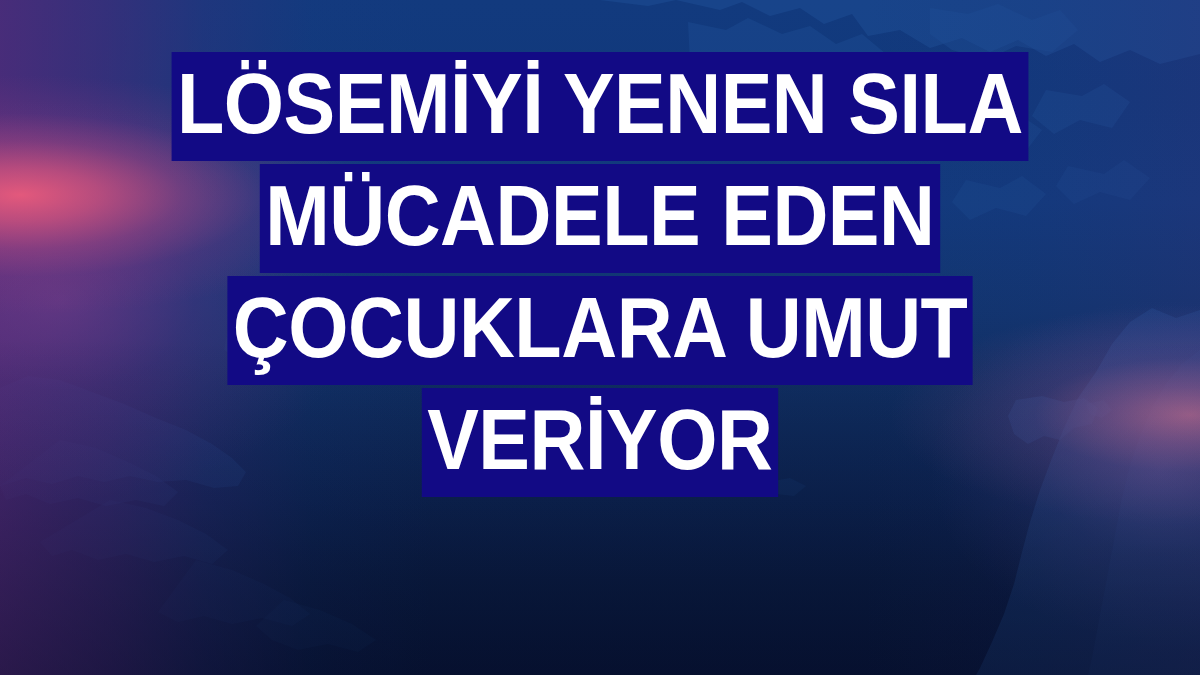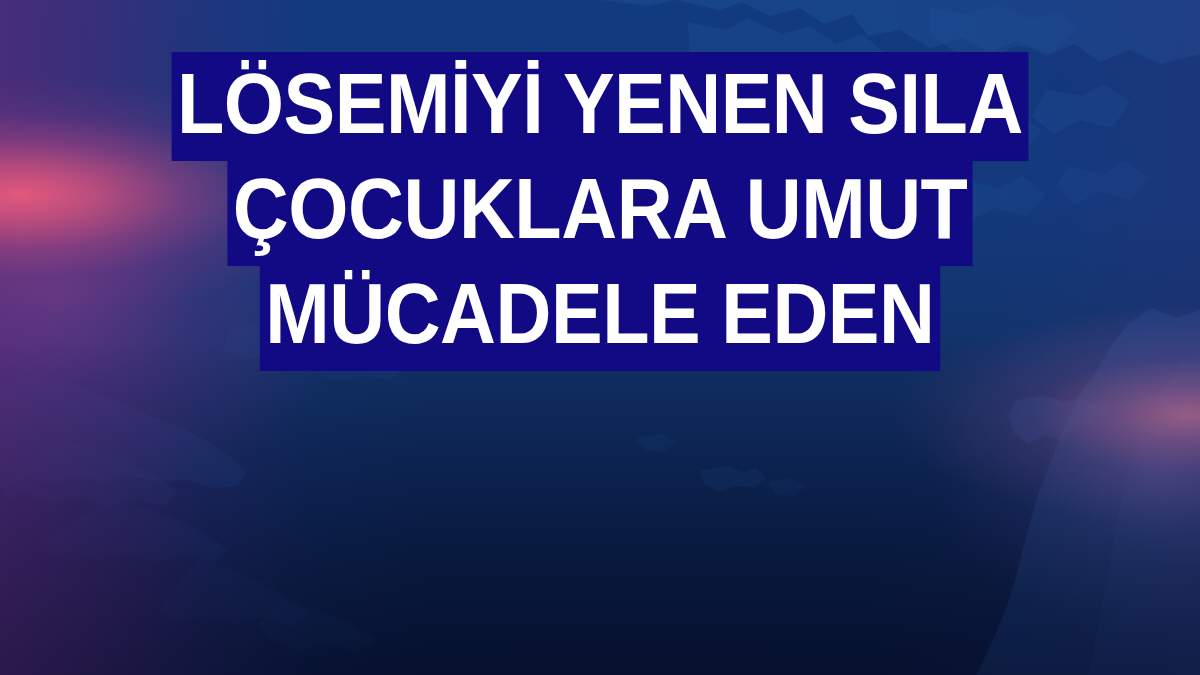--- a/index.html
+++ b/index.html
@@ -104,21 +104,21 @@
 
   
   #headline {
     position: absolute;
     left: 0;
     right: 0;
     top: 52px;
     display: flex;
     flex-direction: column;
     align-items: center;
-    gap: 9px;
+    gap: 16px;
     z-index: 5;
   }
   .hl-line {
     display: block;
     text-align: center;
     line-height: 96px;
     height: 96px;
     margin: 0;
     padding: 0 6px;
     white-space: nowrap;
@@ -198,20 +198,23 @@
   <div class="bg-layer" id="bg-glow-left"></div>
   <div class="bg-layer" id="bg-glow-right2"></div>
   <div class="bg-layer" id="bg-glow-right"></div>
   <div class="bg-layer" id="bg-vignette"></div>
 
   <div id="headline">
     <div class="hl-line">
       <span style="background-color: rgb(18, 10, 133); color: rgb(255, 255, 255);">LÖSEMİYİ YENEN SILA</span>
     </div>
     <div class="hl-line">
+      <span style="background-color: rgb(18, 10, 133); color: rgb(255, 255, 255);">MÜCADELE EDEN</span>
+    </div>
+    <div class="hl-line">
       <span style="background-color: rgb(18, 10, 133); color: rgb(255, 255, 255);">ÇOCUKLARA UMUT</span>
     </div>
     <div class="hl-line">
-      <span style="background-color: rgb(18, 10, 133); color: rgb(255, 255, 255);">MÜCADELE EDEN</span>
+      <span style="background-color: rgb(18, 10, 133); color: rgb(255, 255, 255);">VERİYOR</span>
     </div>
   </div>
 
 </div>
 
 </body></html>

